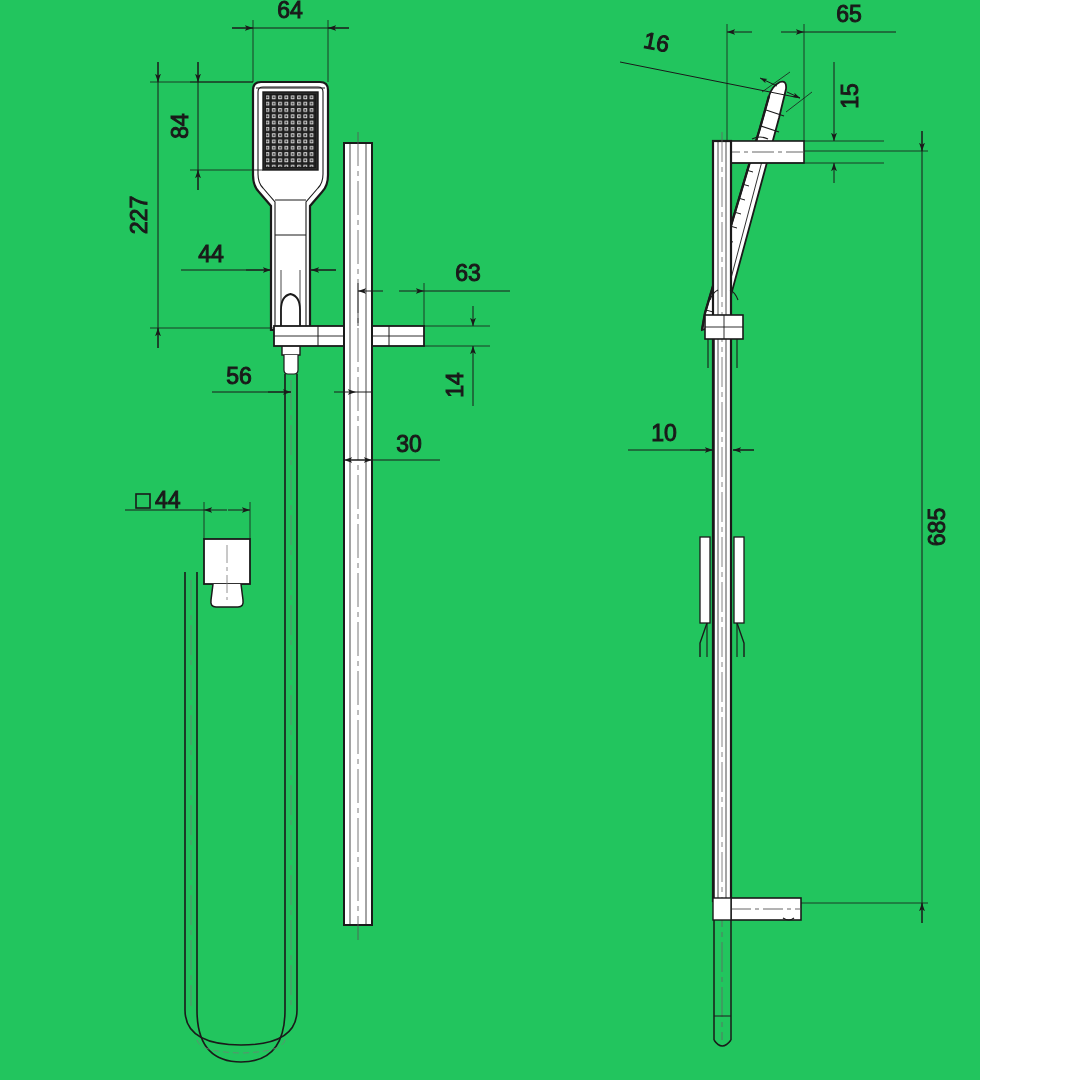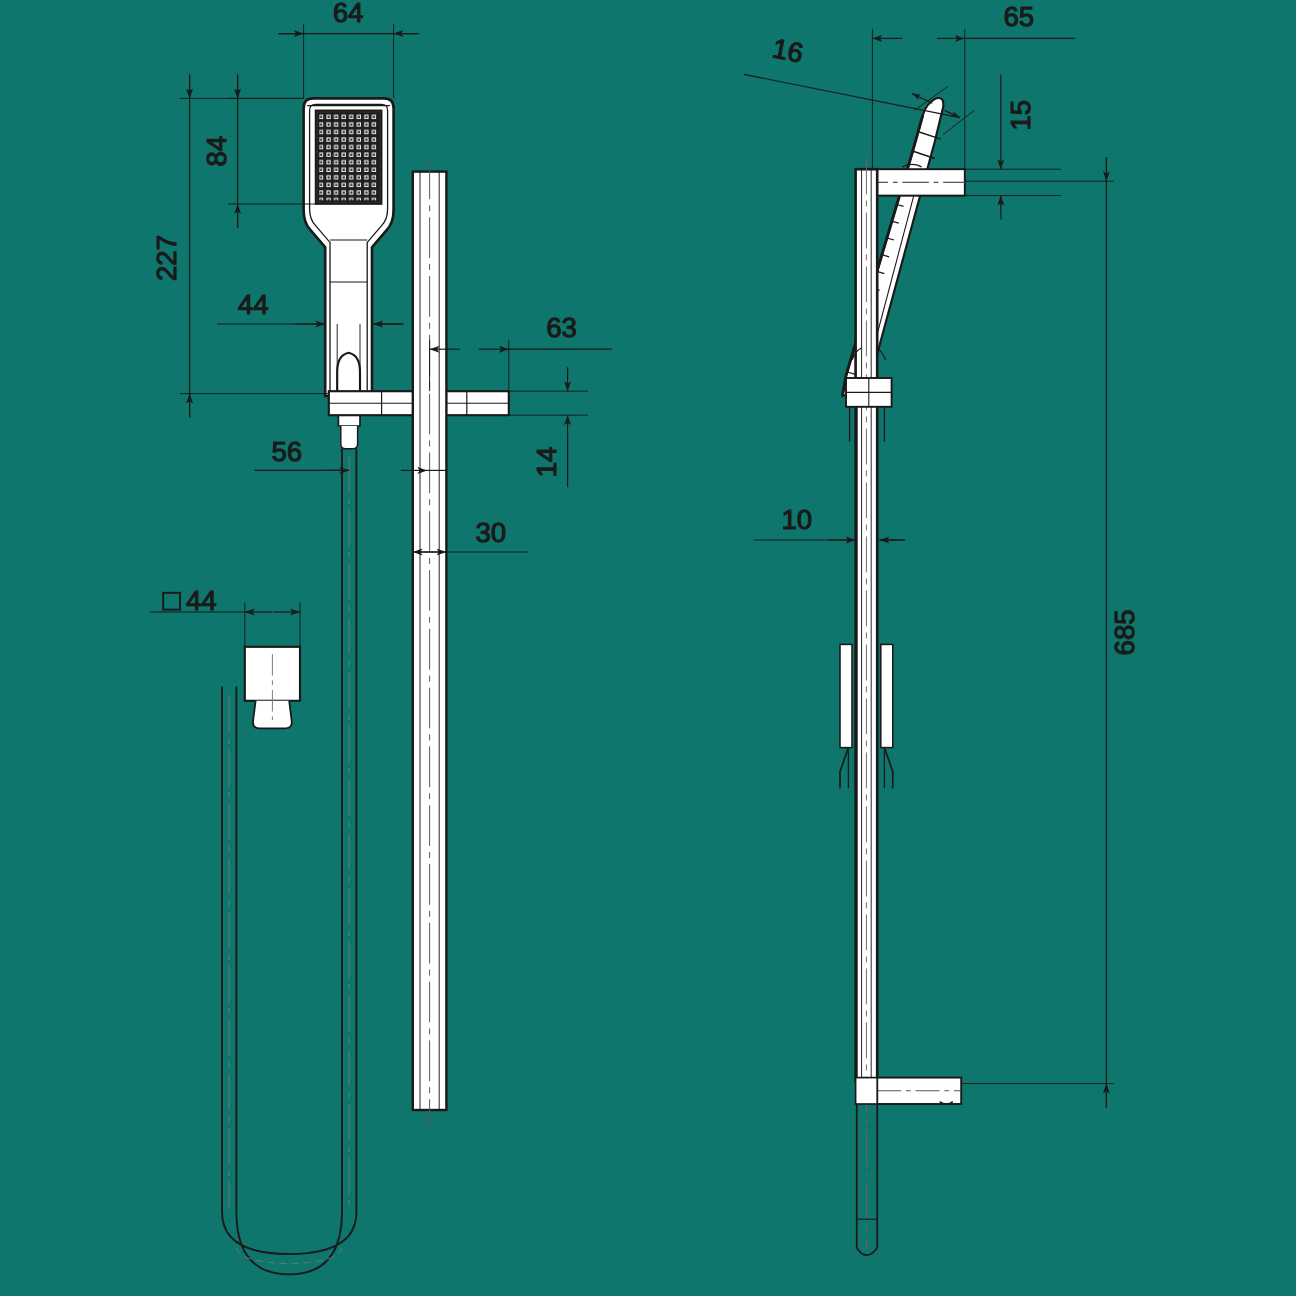--- a/index.html
+++ b/index.html
@@ -6,23 +6,23 @@
   html, body {
     margin: 0;
     padding: 0;
     background: #ffffff;
   }
   body {
     font-family: "Liberation Sans", sans-serif;
   }
   #sheet {
     position: relative;
-    width: 1080px;
+    width: 980px;
     height: 1080px;
-    background: #0f766e;
+    background: #22c55e;
     overflow: hidden;
   }
   #dwg {
     display: block;
     width: 1080px;
     height: 1080px;
   }
   .dimtext {
     font-family: "Liberation Sans", sans-serif;
     font-size: 23px;

